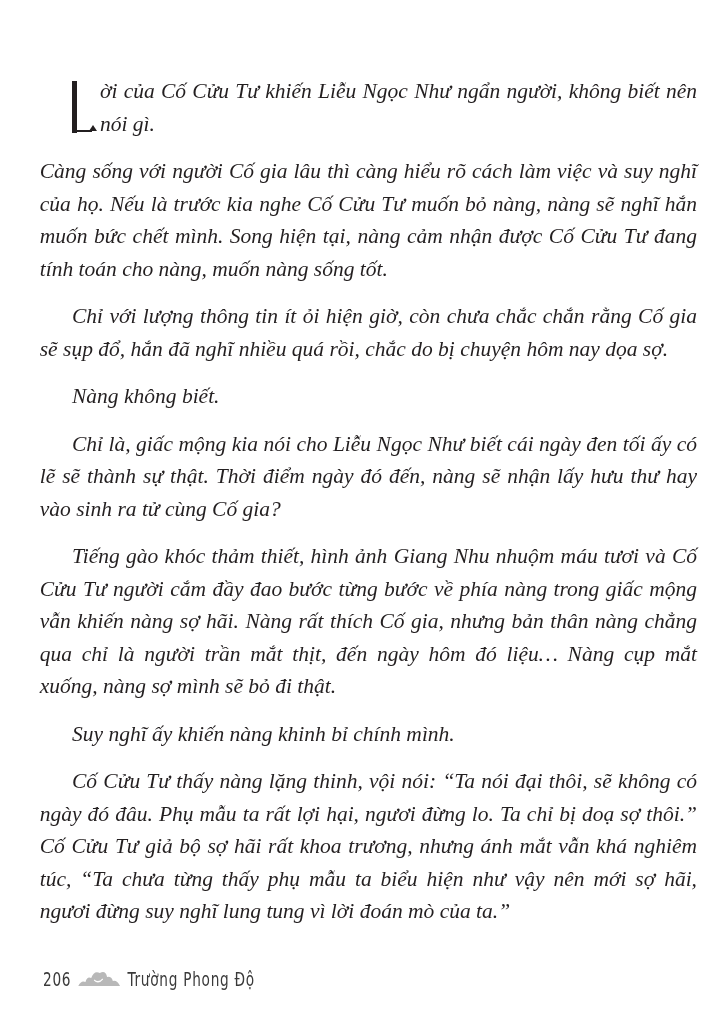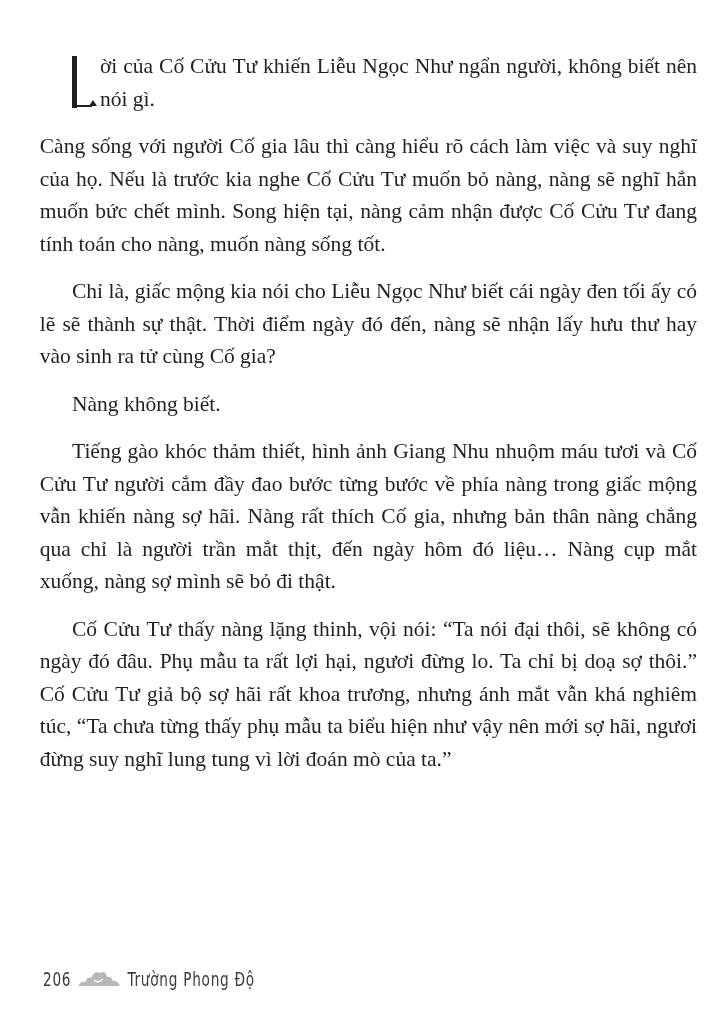--- a/index.html
+++ b/index.html
@@ -1,22 +1,22 @@
 <!DOCTYPE html>
 <html><head>
 <meta charset="utf-8">
 <style>
   html, body { margin: 0; padding: 0; }
   body {
     width: 718px; height: 1024px; background: #ffffff; position: relative; overflow: hidden;
     font-family: "Liberation Serif", "DejaVu Serif", serif; color: #231f20;
   }
   .page-body {
-    position: absolute; left: 72px; top: 50px; width: 625px;
-    font-size: 21.5px; line-height: 32.5px; text-align: justify;
+    position: absolute; left: 72px; top: 75px; width: 625px;
+    font-size: 21.5px; line-height: 32.5px; text-align: justify; font-style: italic;
   }
   .para { margin: 0 0 6px 0; text-indent: 0; }
   .first-para { position: relative; padding-left: 0; }
   .drop-cap {
     float: left; width: 22px; height: 54px; margin: 6px 6px 0 0; position: relative;
   }
   .drop-cap .stem { position: absolute; left: 0; top: 0; width: 5px; height: 52px; background: #231f20; }
   .drop-cap .foot { position: absolute; left: 0; top: 49px; width: 20px; height: 2px; background: #231f20; }
   .drop-cap .serif { position: absolute; left: 17px; top: 44px; width: 0; height: 0;
     border-left: 4px solid transparent; border-right: 4px solid transparent; border-bottom: 6px solid #231f20; }
@@ -33,23 +33,25 @@
 
 <div class="page-body">
   <p class="para first-para">
     <span class="drop-cap">
       <span class="stem"></span>
         <span class="foot"></span>
         <span class="serif"></span>
     </span><span>ời của Cố Cửu Tư khiến Liễu Ngọc Như ngẩn người, không biết nên nói gì.</span>
   </p>
   <p class="para" style="text-indent:0"><span>Càng sống với người Cố gia lâu thì càng hiểu rõ cách làm việc và suy nghĩ của họ. Nếu là trước kia nghe Cố Cửu Tư muốn bỏ nàng, nàng sẽ nghĩ hắn muốn bức chết mình. Song hiện tại, nàng cảm nhận được Cố Cửu Tư đang tính toán cho nàng, muốn nàng sống tốt.</span></p>
+  <p class="para"><span>Chỉ với lượng thông tin ít ỏi hiện giờ, còn chưa chắc chắn rằng Cố gia sẽ sụp đổ, hắn đã nghĩ nhiều quá rồi, chắc do bị chuyện hôm nay dọa sợ.</span></p>
+  <p class="para"><span>Nàng không biết.</span></p>
   <p class="para"><span>Chỉ là, giấc mộng kia nói cho Liễu Ngọc Như biết cái ngày đen tối ấy có lẽ sẽ thành sự thật. Thời điểm ngày đó đến, nàng sẽ nhận lấy hưu thư hay vào sinh ra tử cùng Cố gia?</span></p>
-  <p class="para"><span>Nàng không biết.</span></p>
   <p class="para"><span>Tiếng gào khóc thảm thiết, hình ảnh Giang Nhu nhuộm máu tươi và Cố Cửu Tư người cắm đầy đao bước từng bước về phía nàng trong giấc mộng vẫn khiến nàng sợ hãi. Nàng rất thích Cố gia, nhưng bản thân nàng chẳng qua chỉ là người trần mắt thịt, đến ngày hôm đó liệu… Nàng cụp mắt xuống, nàng sợ mình sẽ bỏ đi thật.</span></p>
+  <p class="para"><span>Suy nghĩ ấy khiến nàng khinh bỉ chính mình.</span></p>
   <p class="para"><span>Cố Cửu Tư thấy nàng lặng thinh, vội nói: “Ta nói đại thôi, sẽ không có ngày đó đâu. Phụ mẫu ta rất lợi hại, ngươi đừng lo. Ta chỉ bị doạ sợ thôi.” Cố Cửu Tư giả bộ sợ hãi rất khoa trương, nhưng ánh mắt vẫn khá nghiêm túc, “Ta chưa từng thấy phụ mẫu ta biểu hiện như vậy nên mới sợ hãi, ngươi đừng suy nghĩ lung tung vì lời đoán mò của ta.”</span></p>
 </div>
 
 <div class="footer">
   <span>206</span>
   <svg class="cloud" viewBox="0 0 62 22">
     <path d="M2 18 Q6 12 12 14 Q14 8 20 10 Q24 2 32 5 Q40 2 42 9 Q48 8 50 13 Q56 12 60 18 Z" fill="#b8b8b8"></path>
     <path d="M24 12 Q30 16 36 11" stroke="#ffffff" stroke-width="1.5" fill="none"></path>
   </svg>
   <span>Trường Phong Độ</span>

